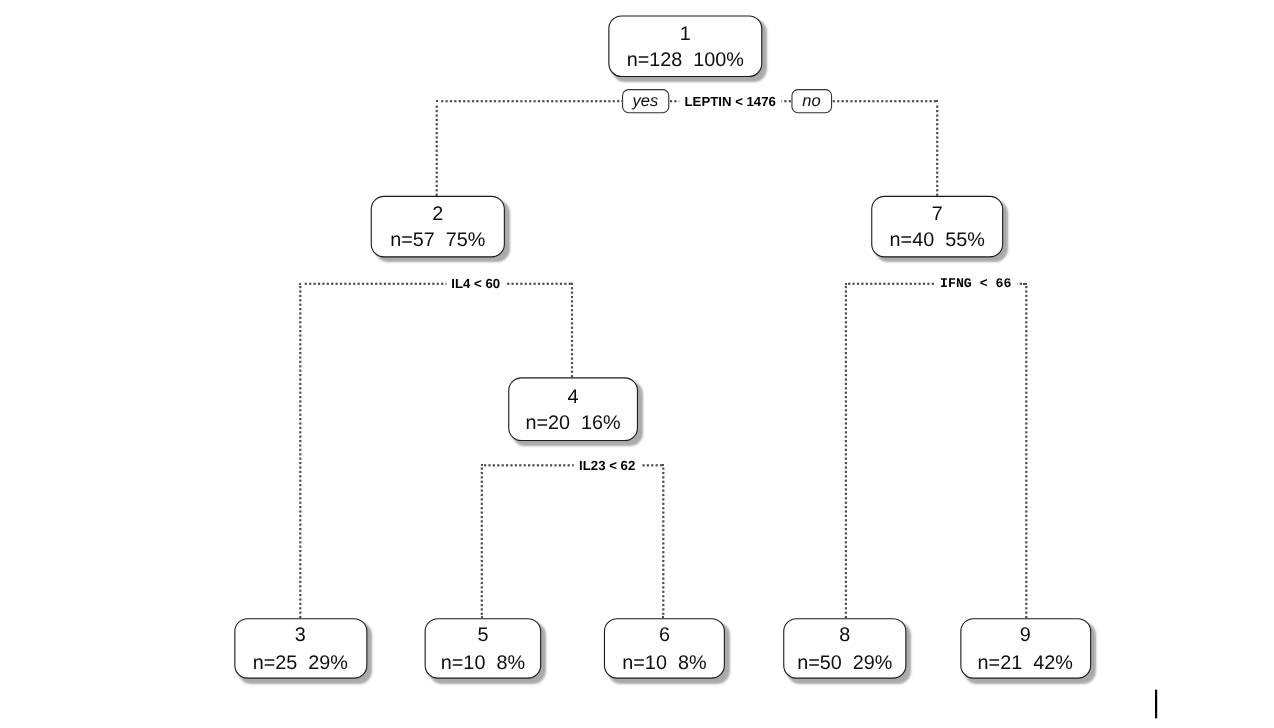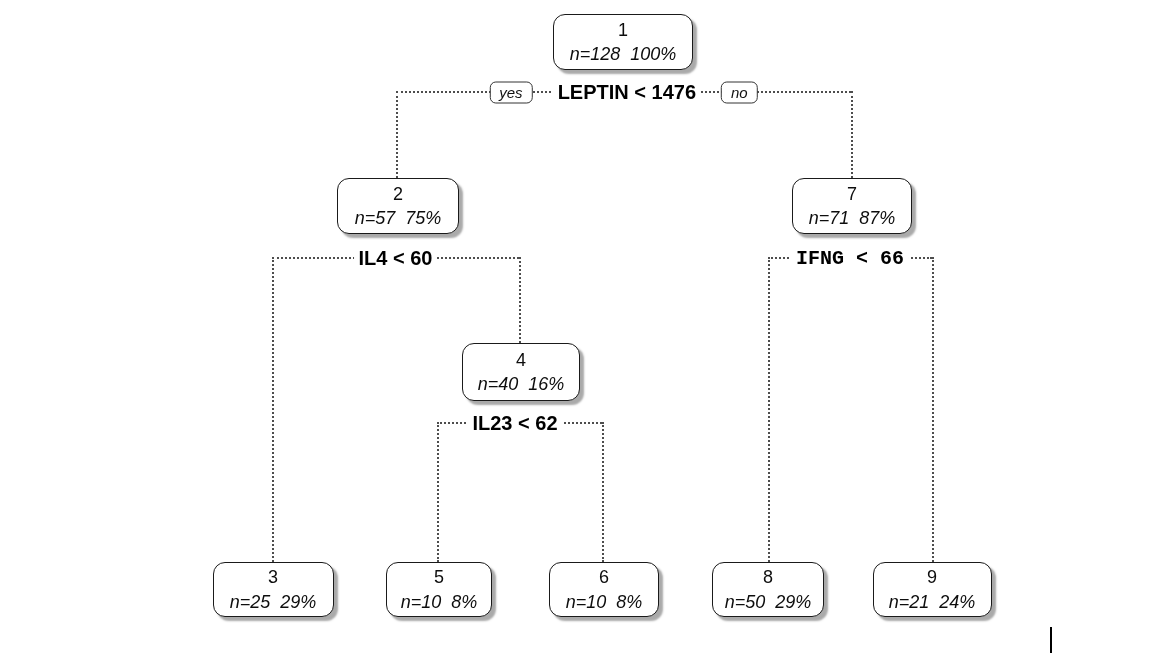--- a/index.html
+++ b/index.html
@@ -33,33 +33,34 @@
     box-shadow: 4px 4px 2px rgba(125,125,125,0.65);
     display: flex;
     flex-direction: column;
     align-items: center;
     justify-content: center;
     color: #0d0d0d;
     font-size: 18px;
     line-height: 1.35;
     z-index: 3;
   }
-  .node .stats { white-space: pre; font-style: italic; }
+  .node .stats { white-space: pre; }
   .split-row {
     position: absolute;
     transform: translate(-50%, -50%);
     display: flex;
     align-items: center;
-    gap: 20px;
+    gap: 9px;
     z-index: 2;
     white-space: nowrap;
+    margin-left: 37px;
   }
   .split-label {
     font-weight: bold;
-    font-size: 20px;
+    font-size: 12px;
     color: #000000;
     background: #ffffff;
     padding: 0 5px;
   }
   .yn-box {
     font-style: italic;
     font-size: 15px;
     color: #111111;
     background: #ffffff;
     border: 1.2px solid #333333;
@@ -111,41 +112,41 @@
       <div class="node" style="left: 553px; top: 14px; width: 138px; height: 54px;">
         <div class="num">1</div>
         <div class="stats">n=128  100%</div>
       </div>
       <div class="node" style="left: 337px; top: 178px; width: 120px; height: 54px;">
         <div class="num">2</div>
         <div class="stats">n=57  75%</div>
       </div>
       <div class="node" style="left: 792px; top: 178px; width: 118px; height: 54px;">
         <div class="num">7</div>
-        <div class="stats">n=71  87%</div>
+        <div class="stats">n=40  55%</div>
       </div>
       <div class="node" style="left: 462px; top: 343px; width: 116px; height: 56px;">
         <div class="num">4</div>
-        <div class="stats">n=40  16%</div>
+        <div class="stats">n=20  16%</div>
       </div>
       <div class="node" style="left: 212.5px; top: 562px; width: 119px; height: 53px;">
         <div class="num">3</div>
         <div class="stats">n=25  29%</div>
       </div>
       <div class="node" style="left: 386px; top: 562px; width: 104px; height: 53px;">
         <div class="num">5</div>
         <div class="stats">n=10  8%</div>
       </div>
       <div class="node" style="left: 549px; top: 562px; width: 108px; height: 53px;">
         <div class="num">6</div>
         <div class="stats">n=10  8%</div>
       </div>
       <div class="node" style="left: 712px; top: 562px; width: 110px; height: 53px;">
         <div class="num">8</div>
         <div class="stats">n=50  29%</div>
       </div>
       <div class="node" style="left: 872.5px; top: 562px; width: 117px; height: 53px;">
         <div class="num">9</div>
-        <div class="stats">n=21  24%</div>
+        <div class="stats">n=21  42%</div>
       </div>
     </div>
   <div class="caret" id="text-caret" style="left: 1050px; top: 627px; height: 26px;"></div>
 </div>
 
 </body></html>

